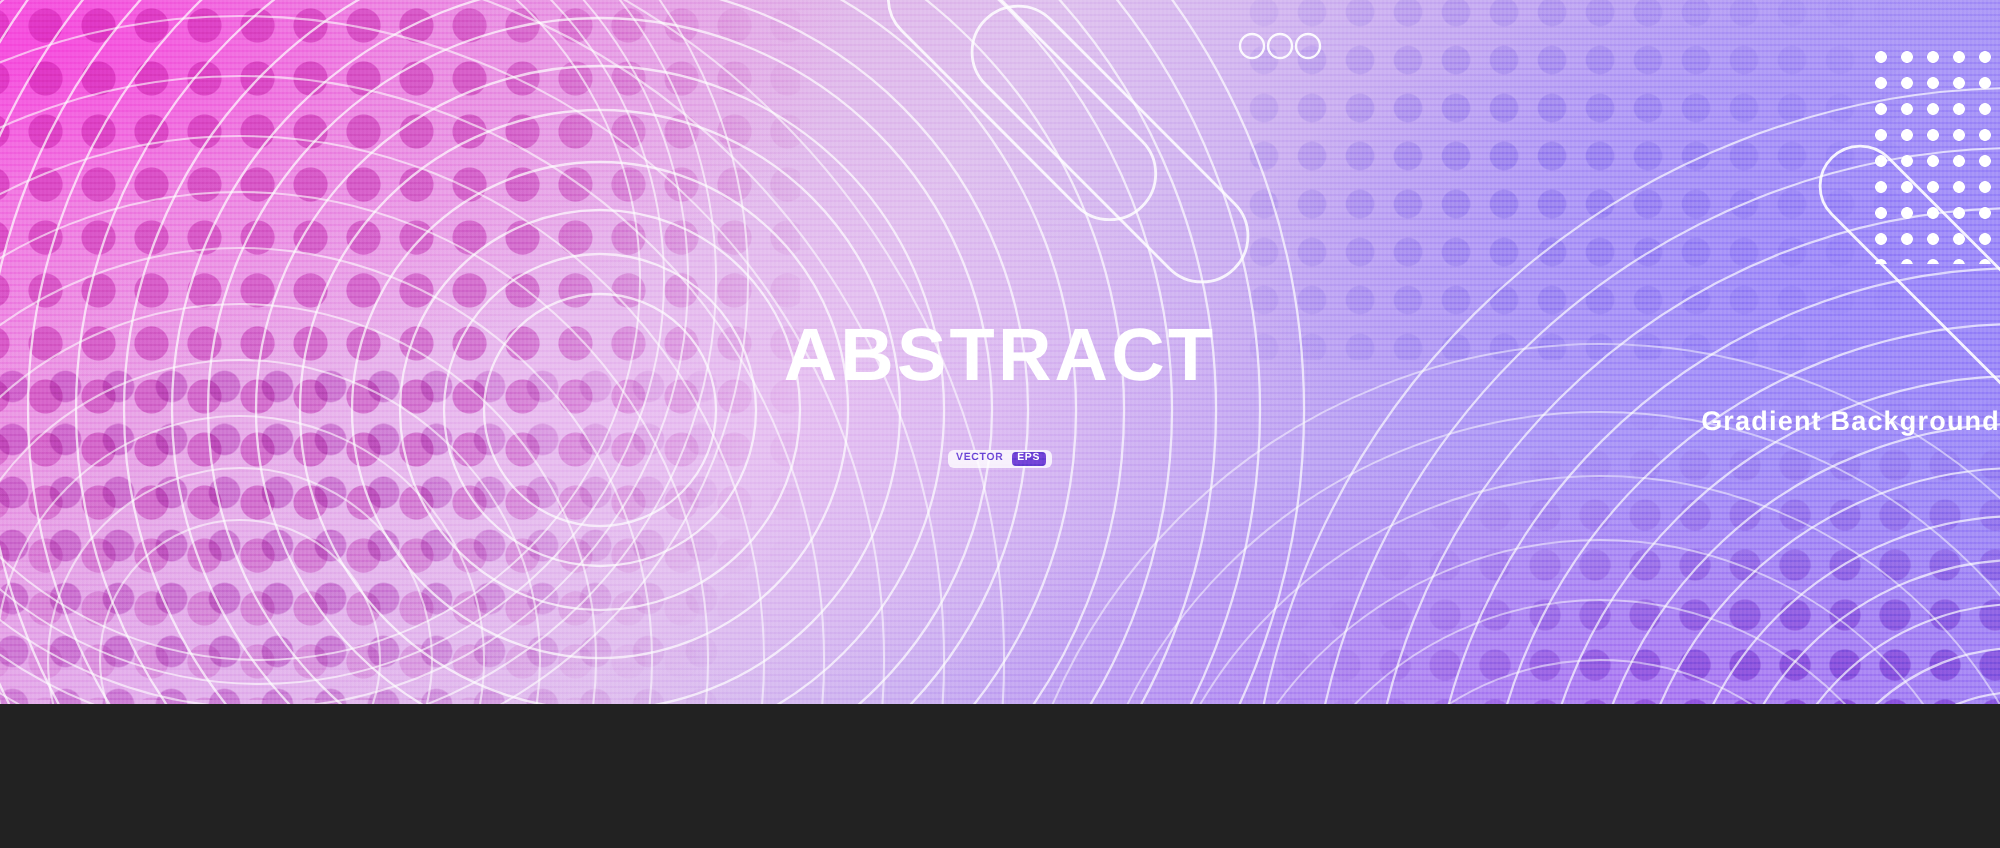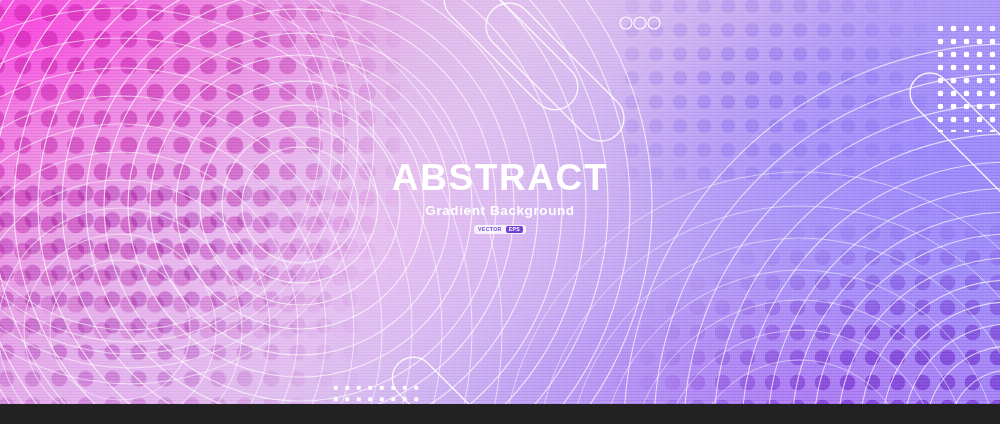--- a/index.html
+++ b/index.html
@@ -1,18 +1,18 @@
 <!DOCTYPE html>
 <html><head>
 <meta charset="utf-8">
 <style>
   html,body{margin:0;padding:0;background:#222;}
   #stage{
     position:relative;
-    width:1000px;height:404px;
+    width:1000px;height:352px;
     overflow:hidden;
     font-family:"Liberation Sans", sans-serif;
   }
   .layer{position:absolute;inset:0;}
 
   
   #bg-base{
     background:
       linear-gradient(125deg,
         #f25fe0 0%,
@@ -97,20 +97,21 @@
     font-weight:bold;
     letter-spacing:1.6px;
     margin:0;
   }
   #subtitle{
     color:#ffffff;
     font-size:13.5px;
     font-weight:bold;
     letter-spacing:.6px;
     margin:8px 0 0 0;
+    text-align:right;
   }
   #badge{
     display:inline-flex;
     align-items:center;
     gap:3px;
     margin-top:7px;
     padding:1px 3px;
     background:rgba(255,255,255,.80);
     border-radius:3px;
   }

